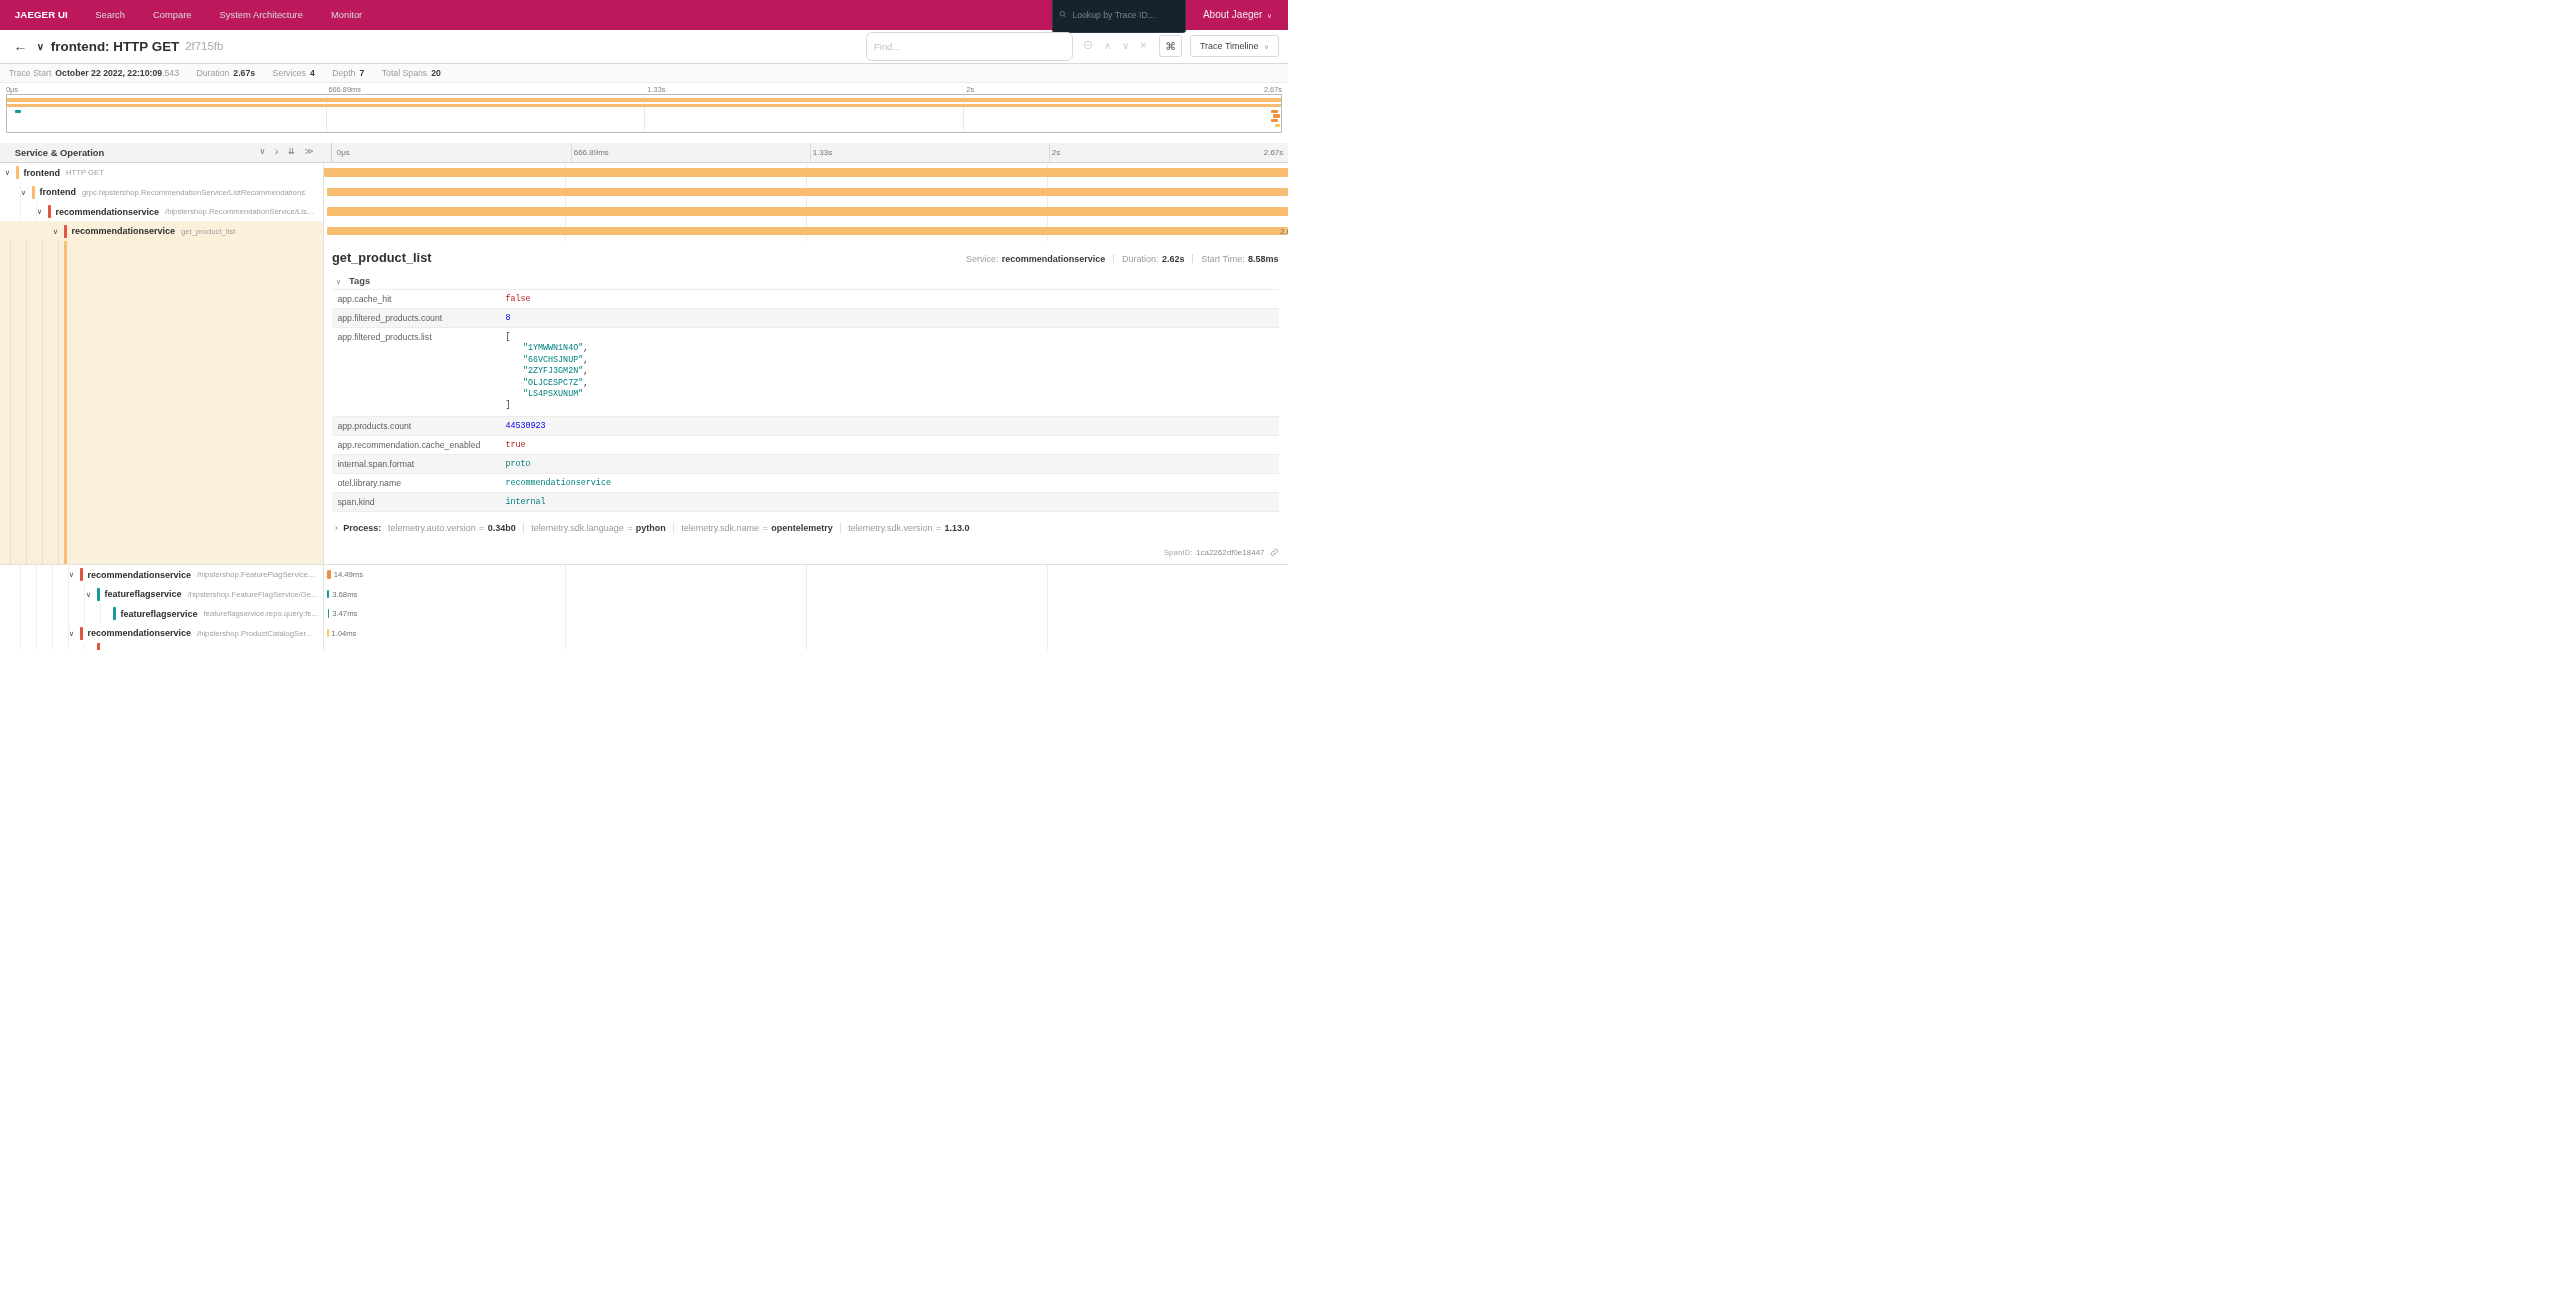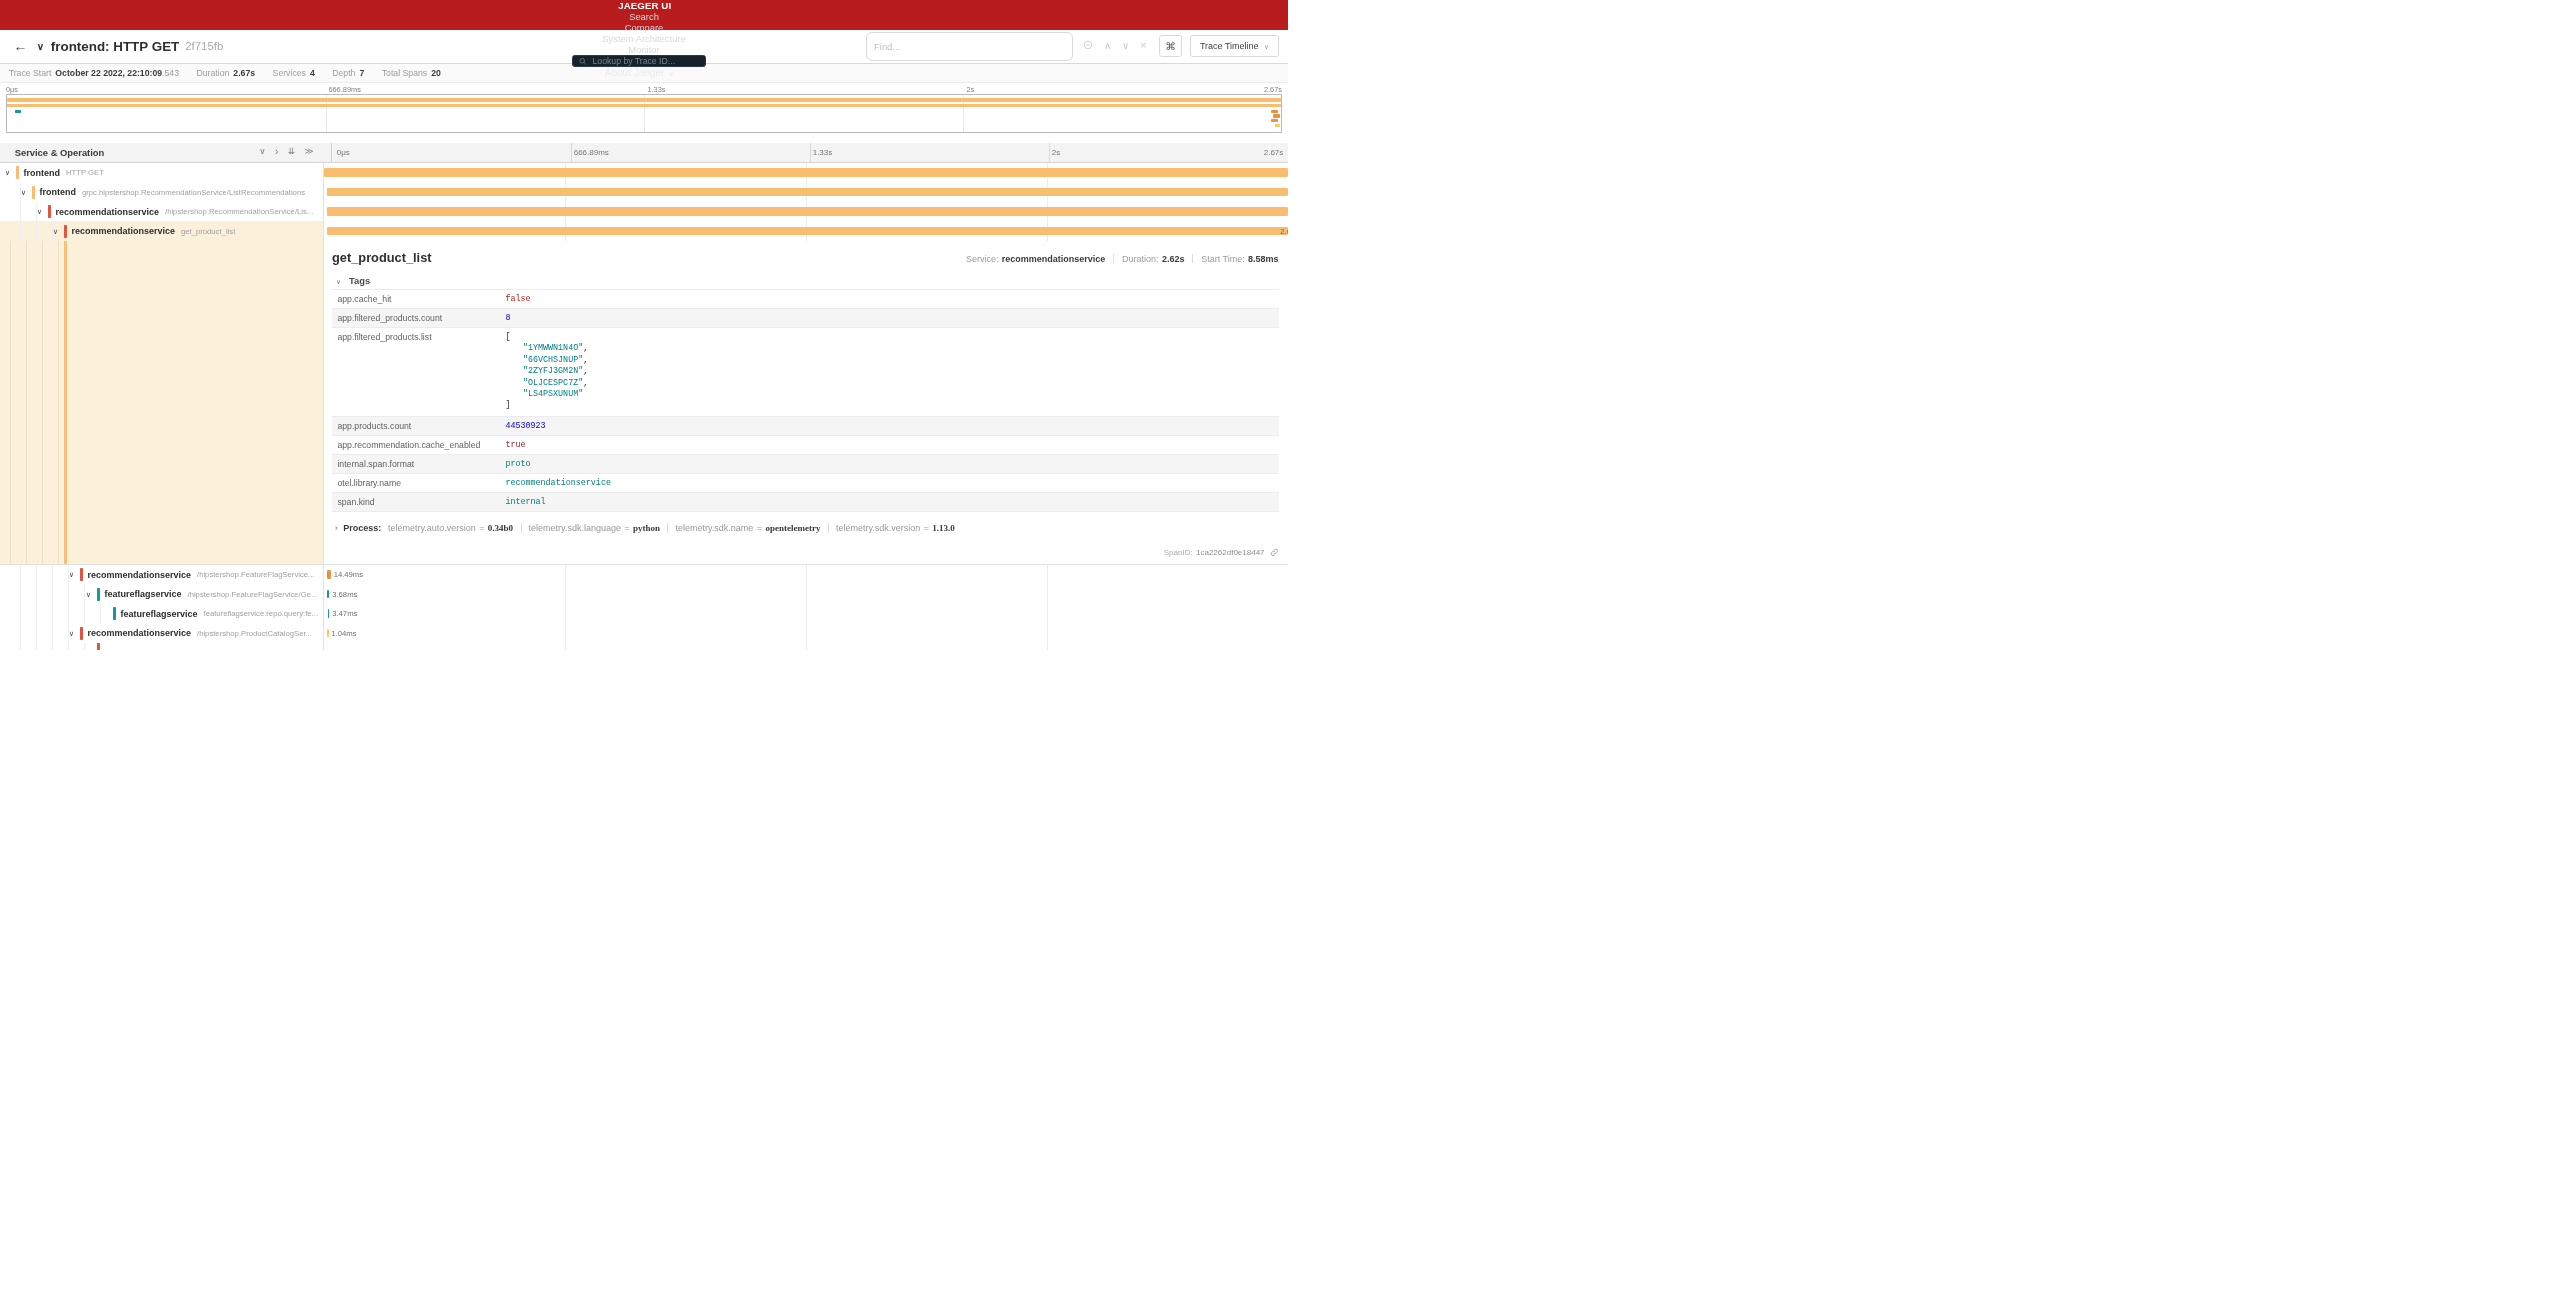--- a/index.html
+++ b/index.html
@@ -1,20 +1,20 @@
 <!DOCTYPE html>
 <html style="font-size:10.7px"><head>
 <meta charset="utf-8">
 <style>
   * { margin:0; padding:0; box-sizing:border-box; }
   html,body { background:#fff; }
   body { width:1288px; height:654px; overflow:hidden; font-family:"Liberation Sans",sans-serif; color:#333; }
 
   
-  .navbar { height:29.5px; background:#b91c1c; display:flex; align-items:center;flex-direction:column; }
+  .navbar { height:29.5px; background:#be185d; display:flex; align-items:center; }
   .brand { color:#fff; font-weight:bold; font-size:9.7px; padding:0 13.4px 0 14.8px; letter-spacing:0.1px; cursor:pointer; }
   .nav-item { font-size:9.4px; padding:0 14px; color:#d5dae0; cursor:pointer; }
   .nav-spacer { flex:1; }
   .trace-lookup { display:flex; align-items:center; gap:5.4px; width:134px; height:37px; background:#18222d;
                   border:0.7px solid #2c3a49; border-radius:2.7px; padding:0 6.7px; margin-right:10.7px; }
   .trace-lookup input { background:transparent; border:none; outline:none; color:#aab4bd; font-size:8.7px; width:100%; font-family:inherit; }
   .trace-lookup input::placeholder { color:#76838f; }
   .about { display:flex; align-items:center; gap:4.7px; font-size:10px; color:#e9ebed; padding:0 16px 0 6.7px; cursor:pointer; }
   .caret-sm::before { content:"∨"; font-size:6.7px; color:inherit; }
 
@@ -123,21 +123,21 @@
   .jclose::before { content:"]"; color:#333; }
   .jitem { color:#008080; }
   .jitem::before { content:"\""; } .jitem::after { content:"\""; }
   .jcomma::before { content:","; color:#333; }
   .process-row { display:flex; align-items:center; margin-top:10.7px; font-size:9px; padding-left:2.7px; }
   .pchev::before { content:"›"; font-size:9.4px; color:#777; }
   .plabel { font-weight:bold; color:#3a3a3a; margin:0 6.7px 0 5.4px; }
   .pitem { display:flex; align-items:center; }
   .pk { color:#999; }
   .peq::before { content:"="; color:#999; margin:0 3.4px; }
-  .pv { color:#3a3a3a; font-weight:bold;font-family:Liberation Serif, serif; }
+  .pv { color:#3a3a3a; font-weight:bold; }
   .psep { width:0.7px; height:9.4px; background:#ddd; margin:0 7.4px; }
   .detail-foot { margin-top:auto; display:flex; justify-content:flex-end; align-items:center; gap:3.4px;
                  font-size:8px; color:#a9a9a9; }
   .sid { color:#8e8e8e; }
   .link-btn { display:flex; align-items:center; cursor:pointer; margin-left:2px; }
 </style>
 </head>
 <body>
 
 <header class="navbar">

